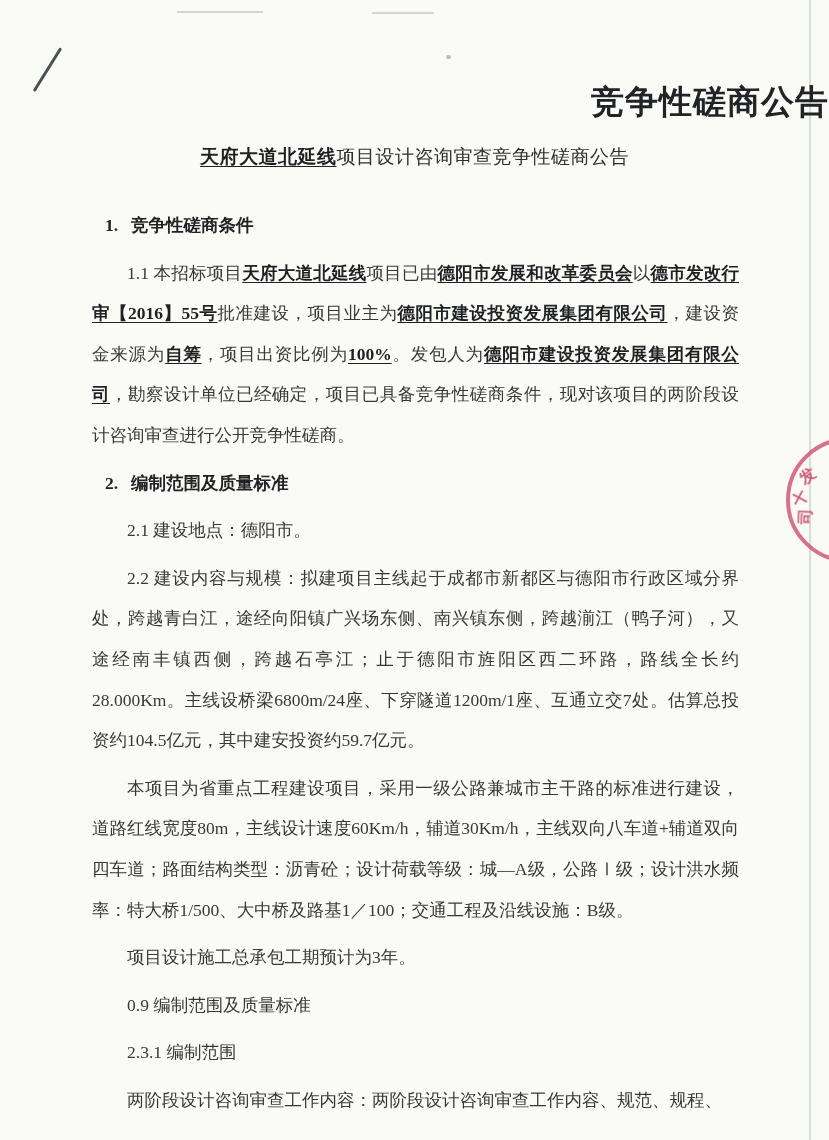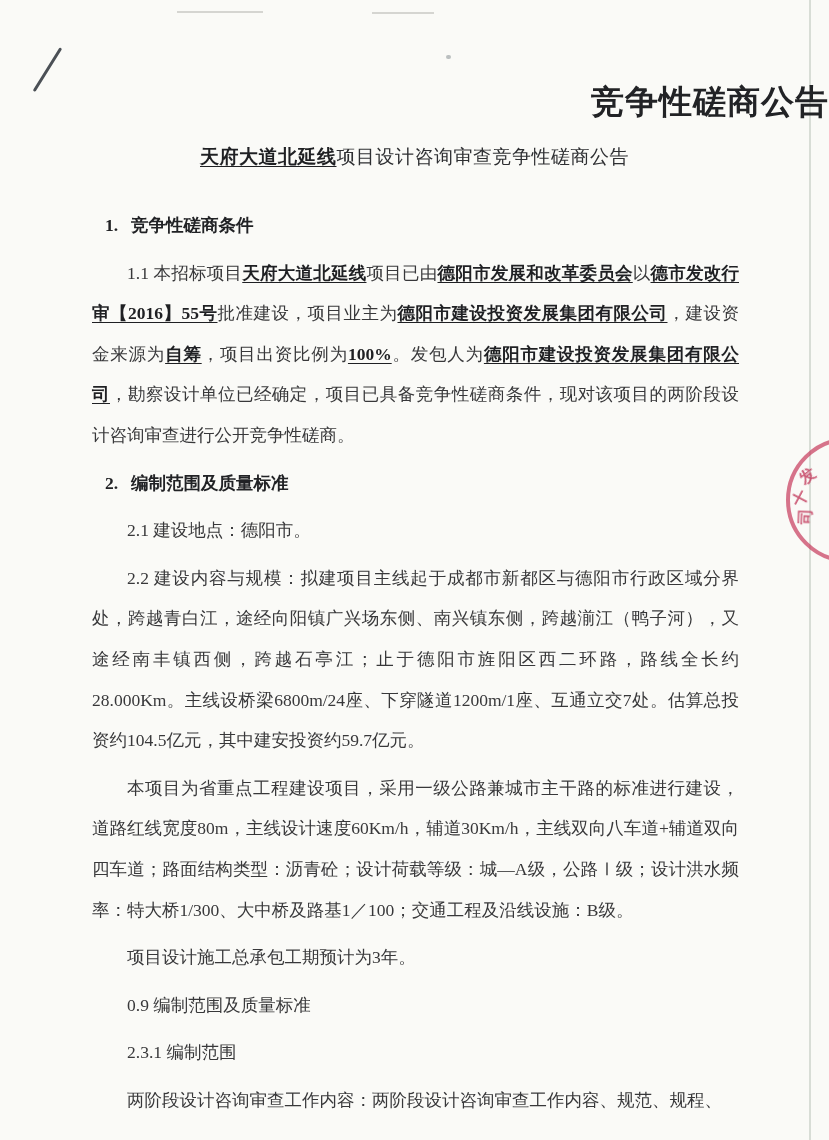--- a/index.html
+++ b/index.html
@@ -87,21 +87,21 @@
     <h3 class="sec-heading"><span class="sec-num">1.</span><span>竞争性磋商条件</span></h3>
 
     <p class="indent"><span>1.1 本招标项目</span><span class="bu">天府大道北延线</span><span>项目已由</span><span class="bu">德阳市发展和改革委员会</span><span>以</span><span class="bu">德市发改行审【2016】55号</span><span>批准建设，项目业主为</span><span class="bu">德阳市建设投资发展集团有限公司</span><span>，建设资金来源为</span><span class="bu">自筹</span><span>，项目出资比例为</span><span class="bu">100%</span><span>。发包人为</span><span class="bu">德阳市建设投资发展集团有限公司</span><span>，勘察设计单位已经确定，项目已具备竞争性磋商条件，现对该项目的两阶段设计咨询审查进行公开竞争性磋商。</span></p>
 
     <h3 class="sec-heading"><span class="sec-num">2.</span><span>编制范围及质量标准</span></h3>
 
     <p class="indent">2.1 建设地点：德阳市。</p>
 
     <p class="indent">2.2 建设内容与规模：拟建项目主线起于成都市新都区与德阳市行政区域分界处，跨越青白江，途经向阳镇广兴场东侧、南兴镇东侧，跨越湔江（鸭子河），又途经南丰镇西侧，跨越石亭江；止于德阳市旌阳区西二环路，路线全长约28.000Km。主线设桥梁6800m/24座、下穿隧道1200m/1座、互通立交7处。估算总投资约104.5亿元，其中建安投资约59.7亿元。</p>
 
-    <p class="indent">本项目为省重点工程建设项目，采用一级公路兼城市主干路的标准进行建设，道路红线宽度80m，主线设计速度60Km/h，辅道30Km/h，主线双向八车道+辅道双向四车道；路面结构类型：沥青砼；设计荷载等级：城—A级，公路Ⅰ级；设计洪水频率：特大桥1/300、大中桥及路基1／100；交通工程及沿线设施：B级。</p>
+    <p class="indent">本项目为省重点工程建设项目，采用一级公路兼城市主干路的标准进行建设，道路红线宽度80m，主线设计速度60Km/h，辅道30Km/h，主线双向八车道+辅道双向四车道；路面结构类型：沥青砼；设计荷载等级：城—A级，公路Ⅰ级；设计洪水频率：特大桥1/500、大中桥及路基1／100；交通工程及沿线设施：B级。</p>
 
     <p class="indent">项目设计施工总承包工期预计为3年。</p>
 
     <p class="indent plain">0.9 编制范围及质量标准</p>
 
     <p class="indent plain">2.3.1 编制范围</p>
 
     <p class="indent">两阶段设计咨询审查工作内容：两阶段设计咨询审查工作内容、规范、规程、</p>
 
   </div>

